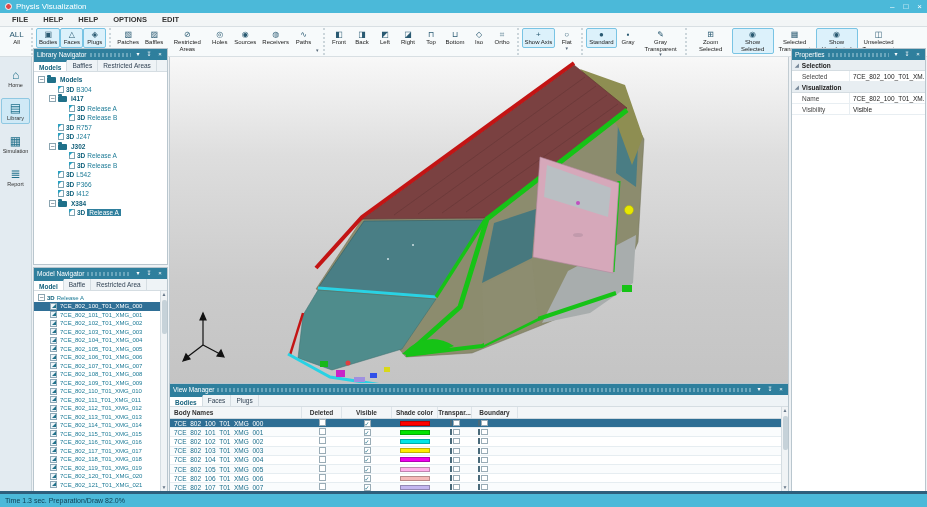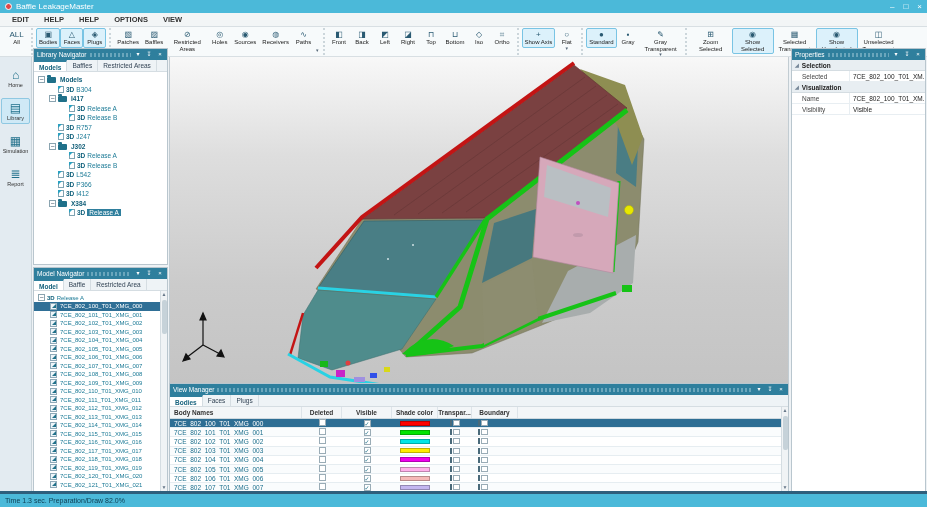--- a/index.html
+++ b/index.html
@@ -137,34 +137,34 @@
   #viewmgr-panel{left:169px;top:383px;width:620px;height:109px}
   #props-panel{left:791px;top:48px;width:135px;height:444px}
 </style>
 </head>
 <body>
 
 <div id="app">
 
   <div class="titlebar">
     <span class="app-dot"></span>
-    <span>Baffle LeakageMaster</span>
+    <span>Physis Visualization</span>
     <span class="win-controls">
       <span class="winbtn">–</span>
       <span class="winbtn">□</span>
       <span class="winbtn">×</span>
     </span>
   </div>
 
   <div class="menubar">
-      <span class="menu-item">EDIT</span>
+      <span class="menu-item">FILE</span>
       <span class="menu-item">HELP</span>
       <span class="menu-item">HELP</span>
       <span class="menu-item">OPTIONS</span>
-      <span class="menu-item">VIEW</span>
+      <span class="menu-item">EDIT</span>
     </div>
 
   <div class="toolbar">
     <div class="tgroup">
       <div class="gbtns">
           <div class="tbtn">
           <span class="tico">ALL</span>
           <span class="tlabel">All</span>
           <span class="tarrow"></span>
         </div>

